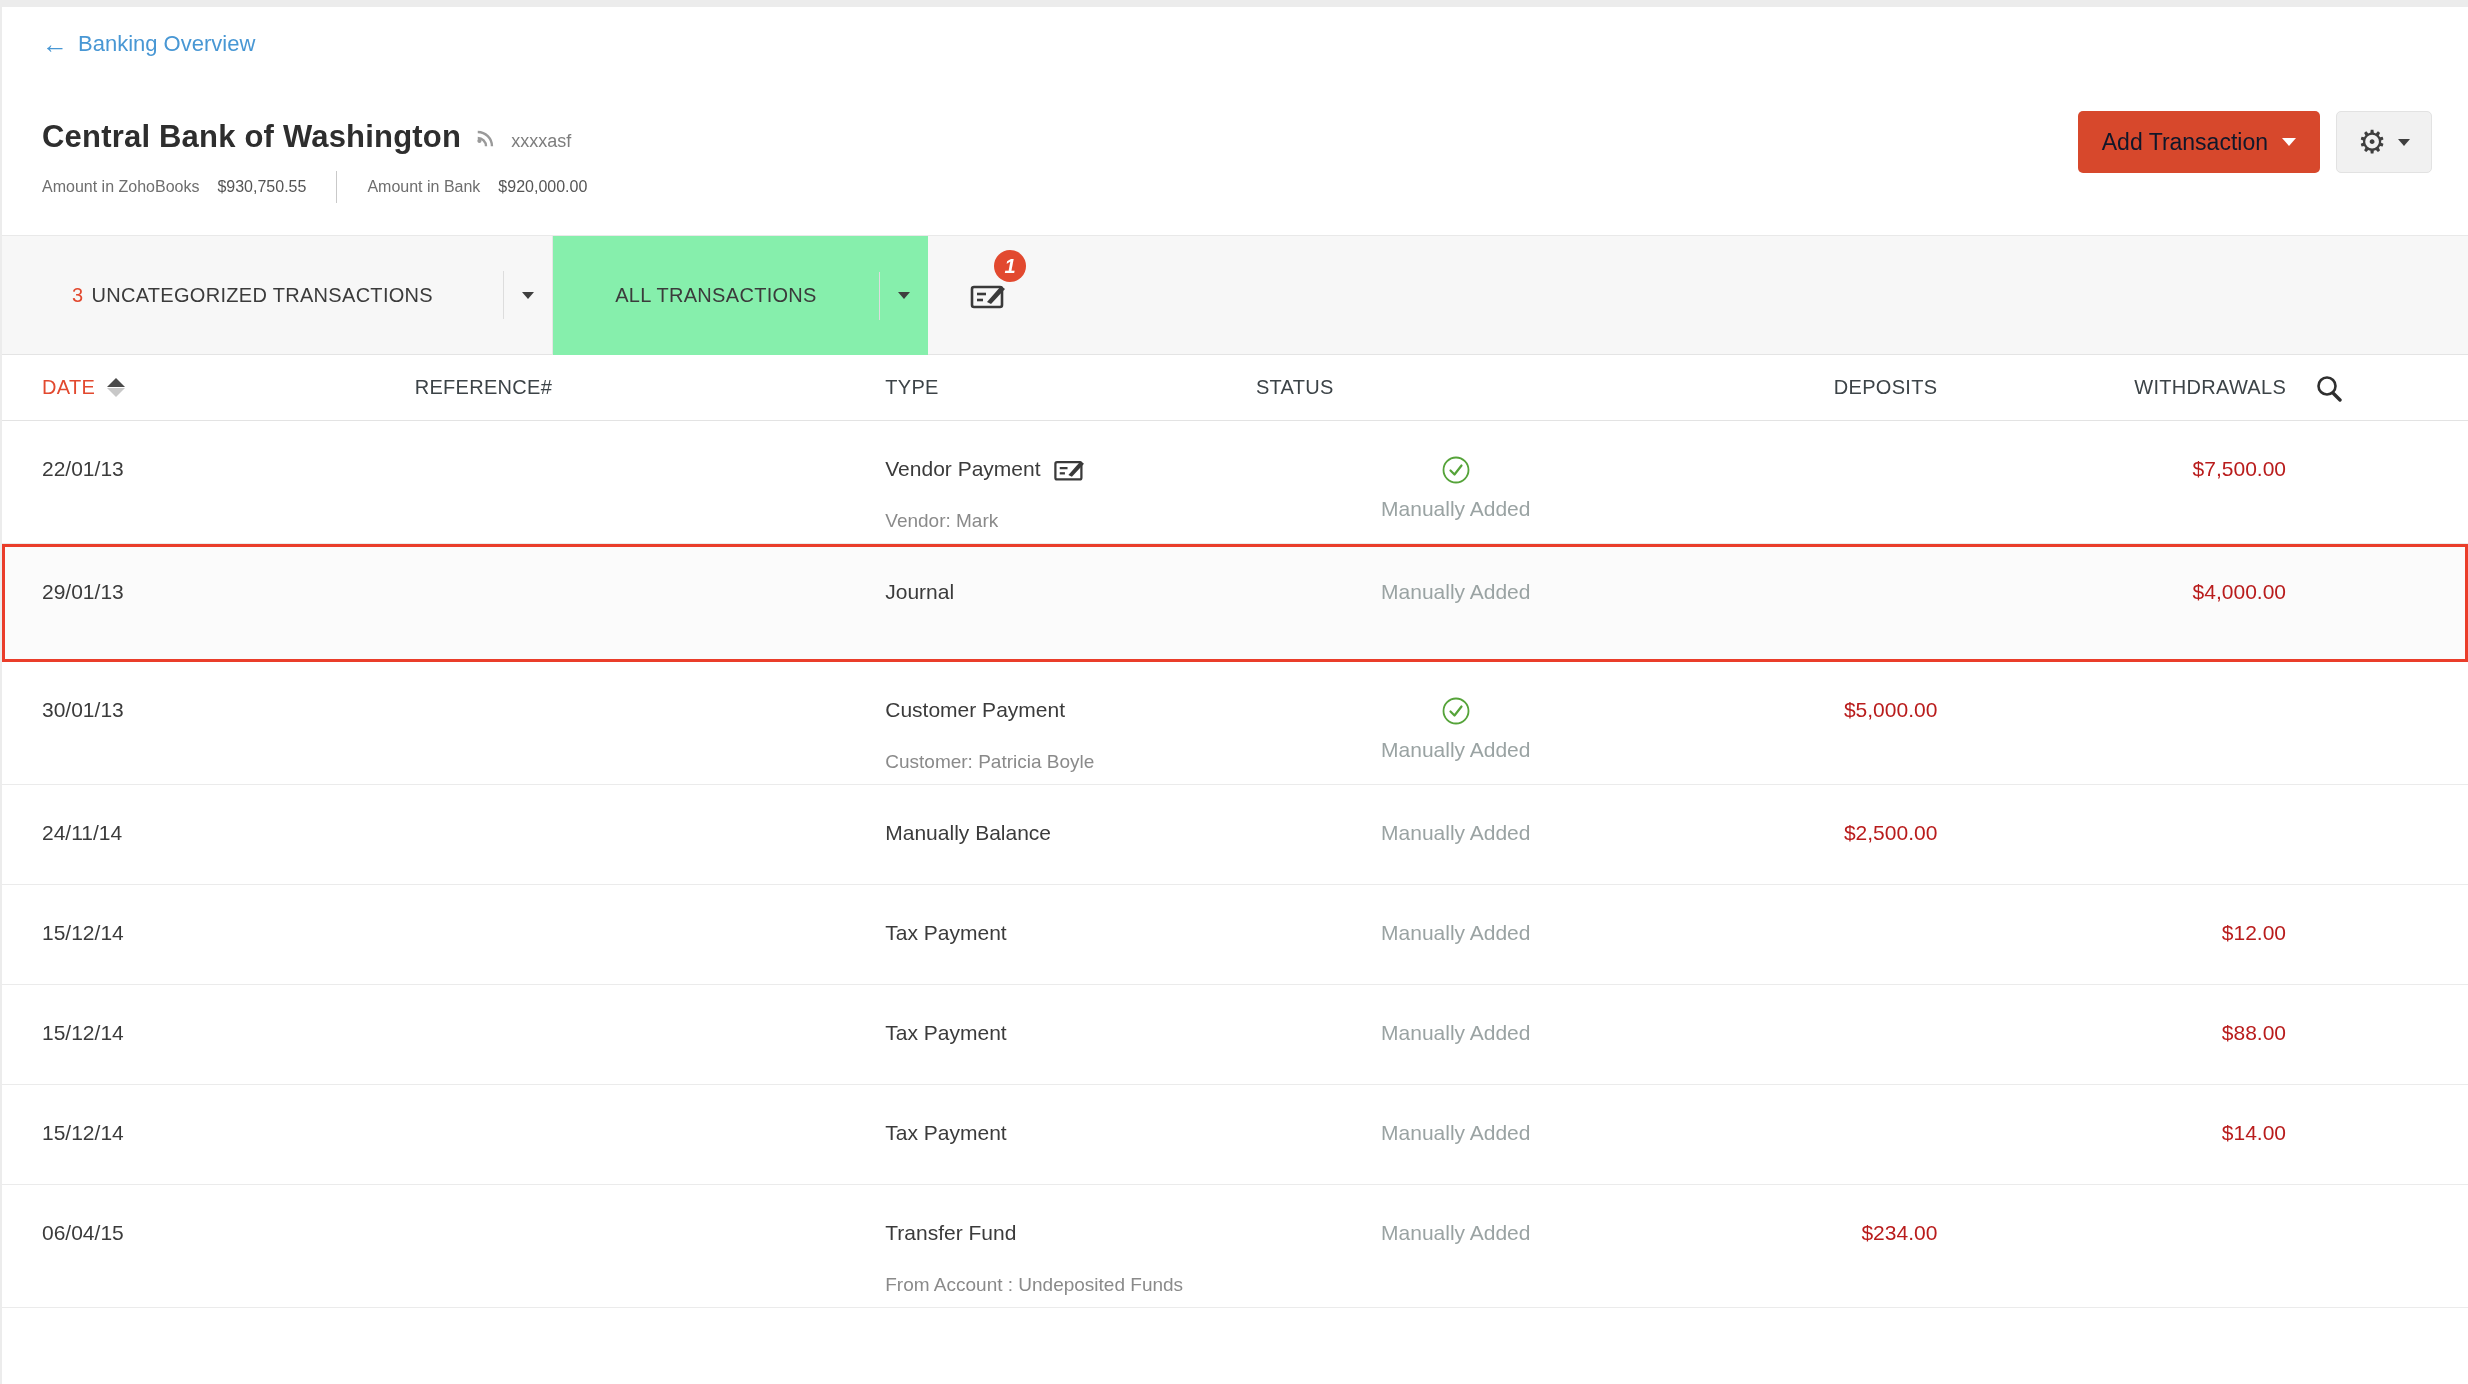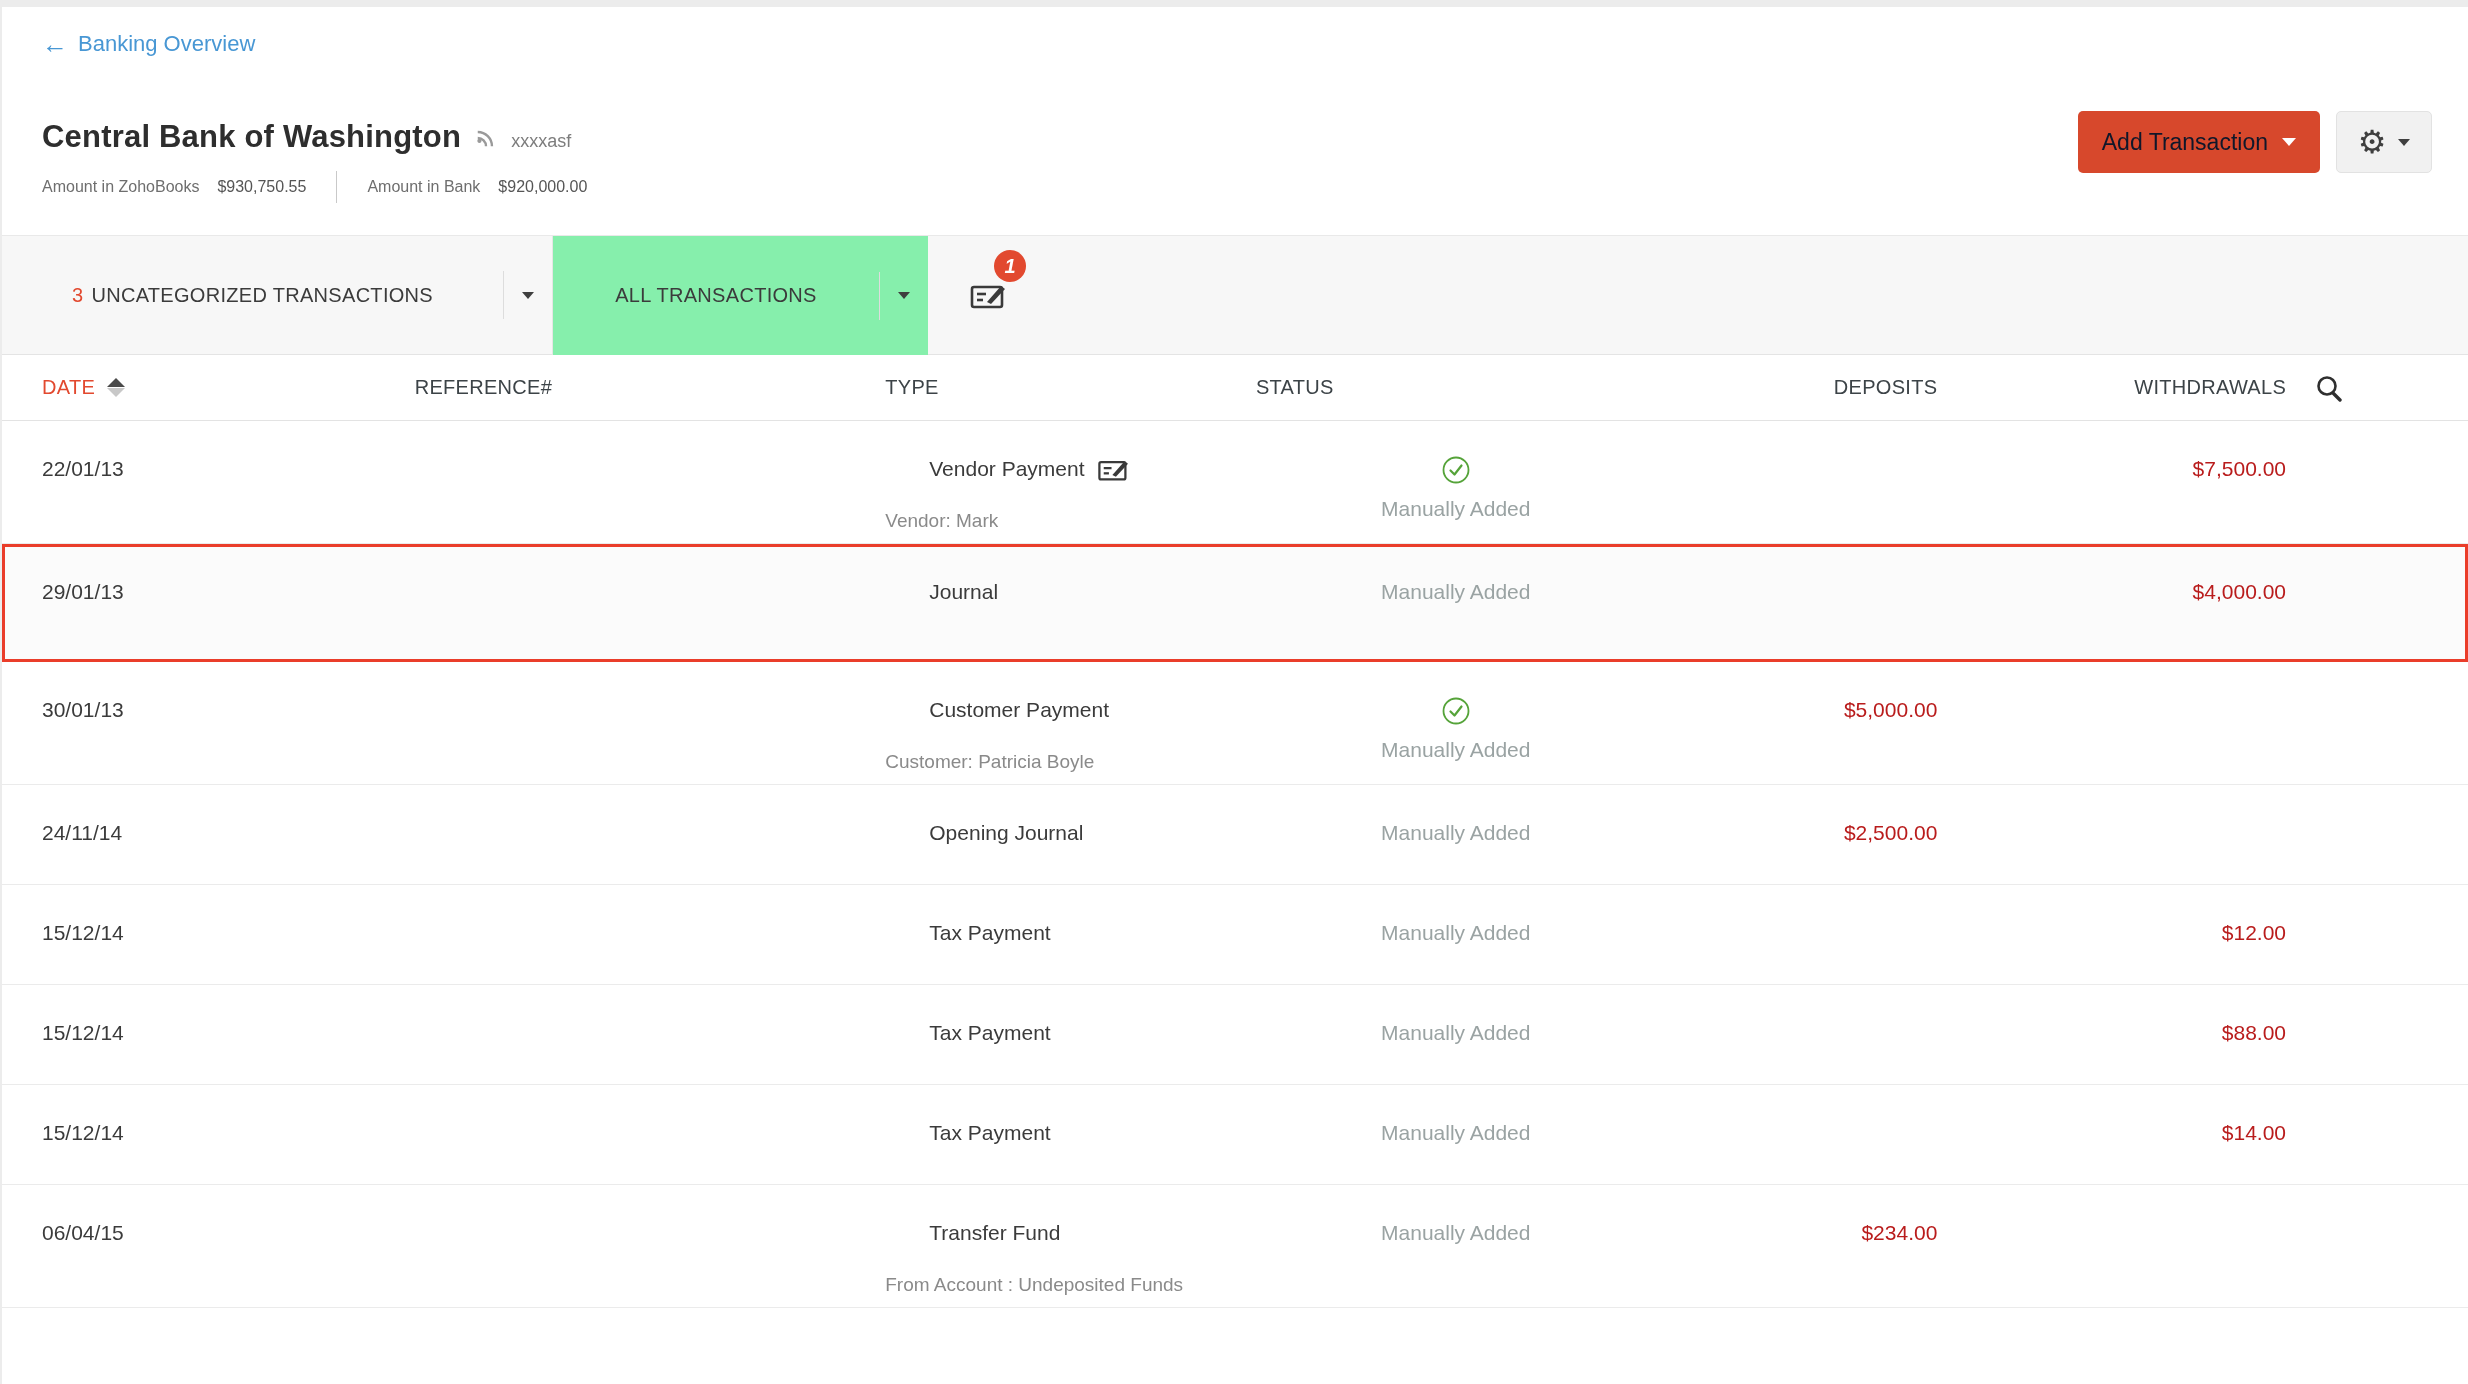--- a/index.html
+++ b/index.html
@@ -60,21 +60,21 @@
   .col-search{width:57px;display:flex;justify-content:flex-end;}
   .th-date{color:var(--alert-red,#e2492f);display:flex;align-items:center;gap:12px;}
   .sort{display:inline-flex;flex-direction:column;}
   .sort-up{width:0;height:0;border-left:9px solid transparent;border-right:9px solid transparent;border-bottom:9px solid #4a4a4a;}
   .sort-down{width:0;height:0;border-left:9px solid transparent;border-right:9px solid transparent;border-top:9px solid #c8c8c8;margin-top:1px;}
   .row{display:flex;align-items:flex-start;padding:34px 125px 0 40px;min-height:100px;
     border-bottom:1px solid #ebebeb;box-sizing:border-box;background:#fff;font-size:21px;cursor:pointer;}
   .row .cell{line-height:28px;}
   .row.highlighted{border:3px solid var(--highlight-border,#ea3d2a);background:#fbfbfb;
     padding:31px 122px 0 37px;min-height:118px;}
-  .type-main{display:flex;align-items:center;gap:12px;margin-left:44px;}
+  .type-main{display:flex;align-items:center;gap:12px;}
   .subtext{font-size:19px;color:#8a8a8a;margin-top:16px;line-height:44px;max-width:300px;}
   .status-line{display:flex;align-items:center;gap:10px;color:var(--muted-status,#9aa3a3);flex-direction:column;}
   .amount{color:#b91c1c;}
   svg{display:block;}
 </style>
 </head>
 <body>
 
 <div class="screen">
 
@@ -244,21 +244,21 @@
       <div class="cell col-dep amount">$5,000.00</div>
       <div class="cell col-wd amount"></div>
       <div class="cell col-search"></div>
     </div>
 
     <div class="row">
       <div class="cell col-date">24/11/14</div>
       <div class="cell col-ref"></div>
       <div class="cell col-type">
         <div class="type-main">
-          <span>Opening Journal</span>
+          <span>Manually Balance</span>
 
         </div>
 
       </div>
       <div class="cell col-status">
         <div class="status-line">
 
           <span>Manually Added</span>
         </div>
       </div>

